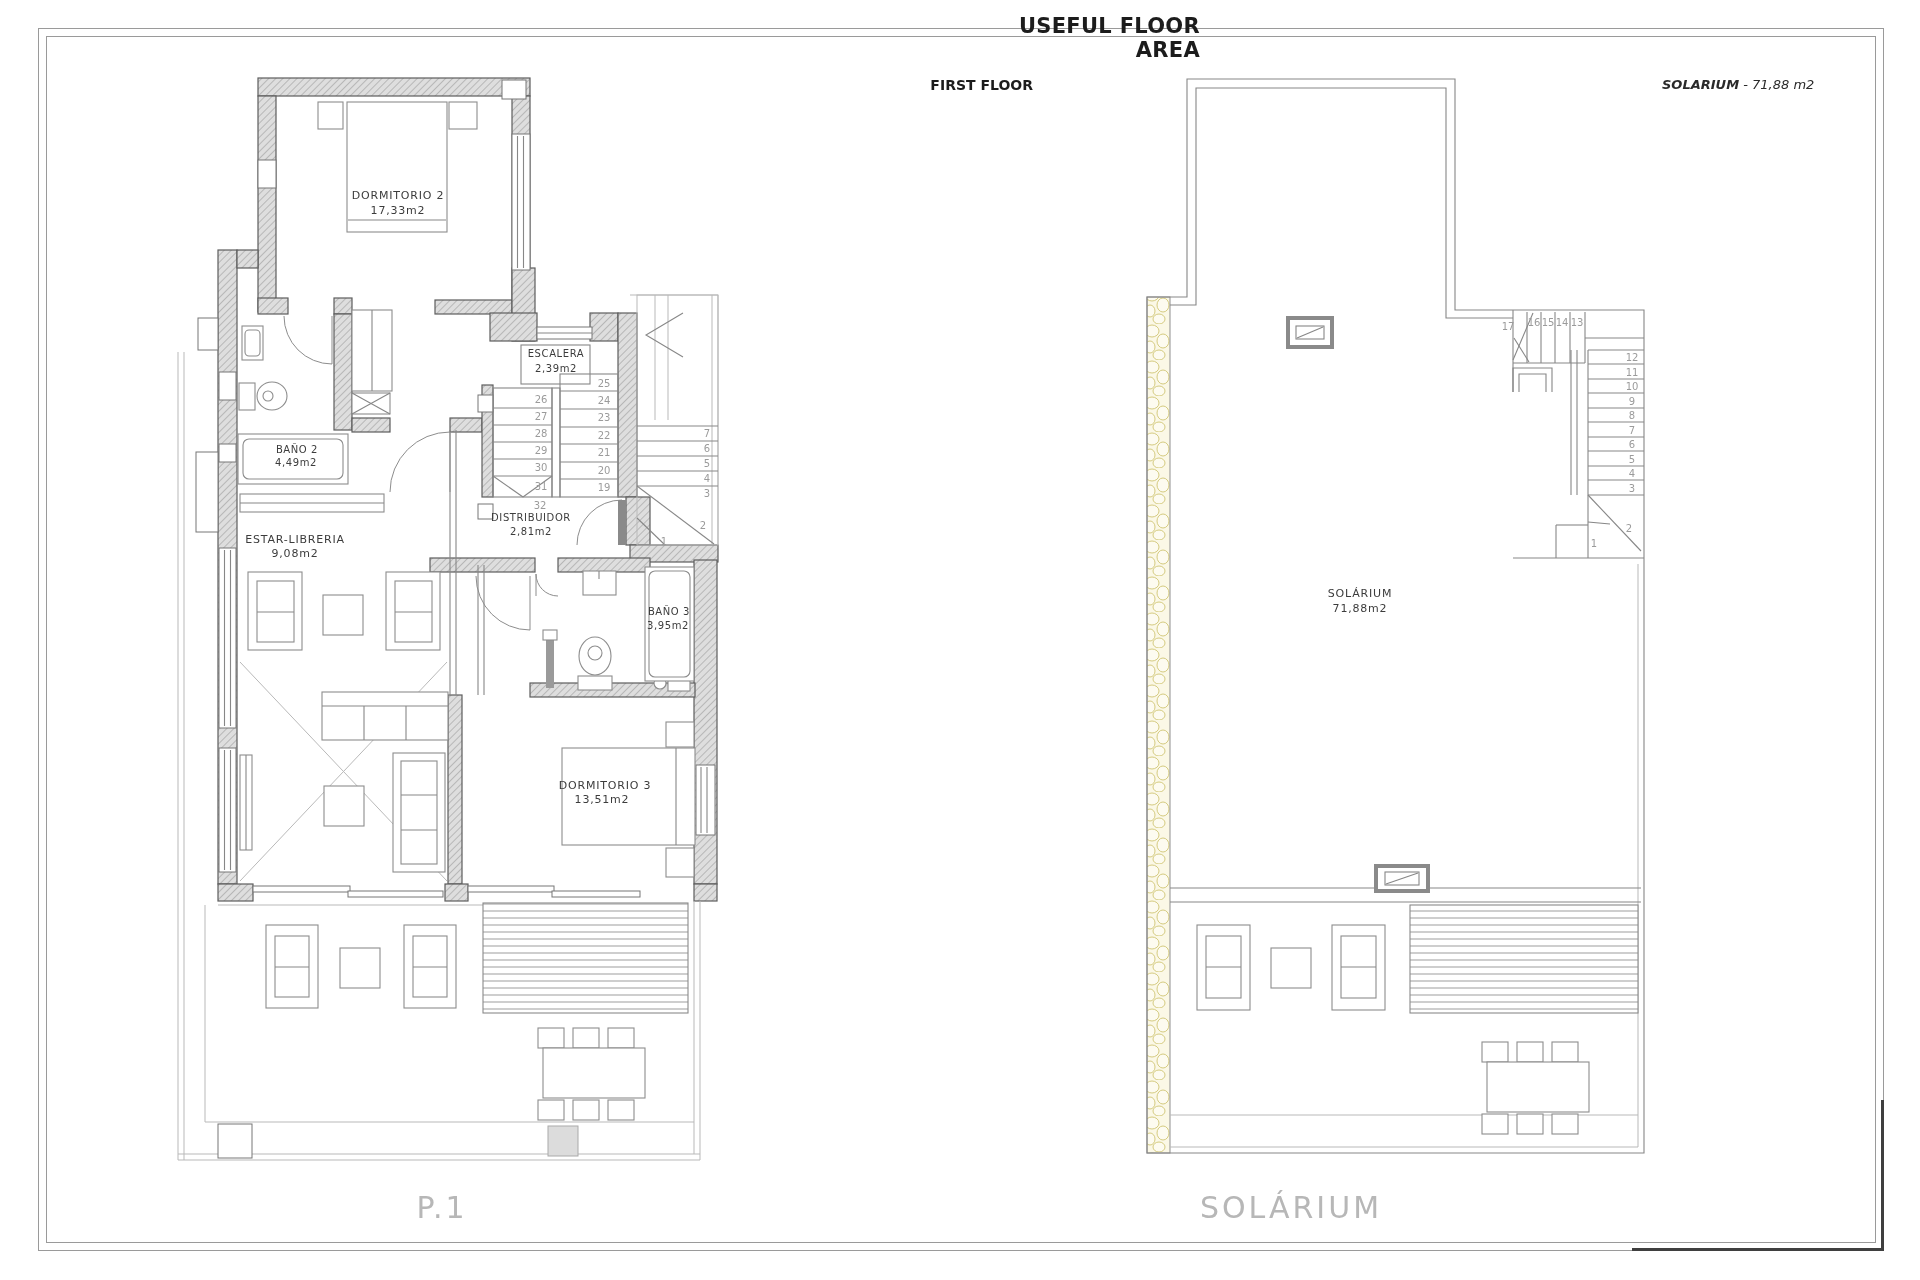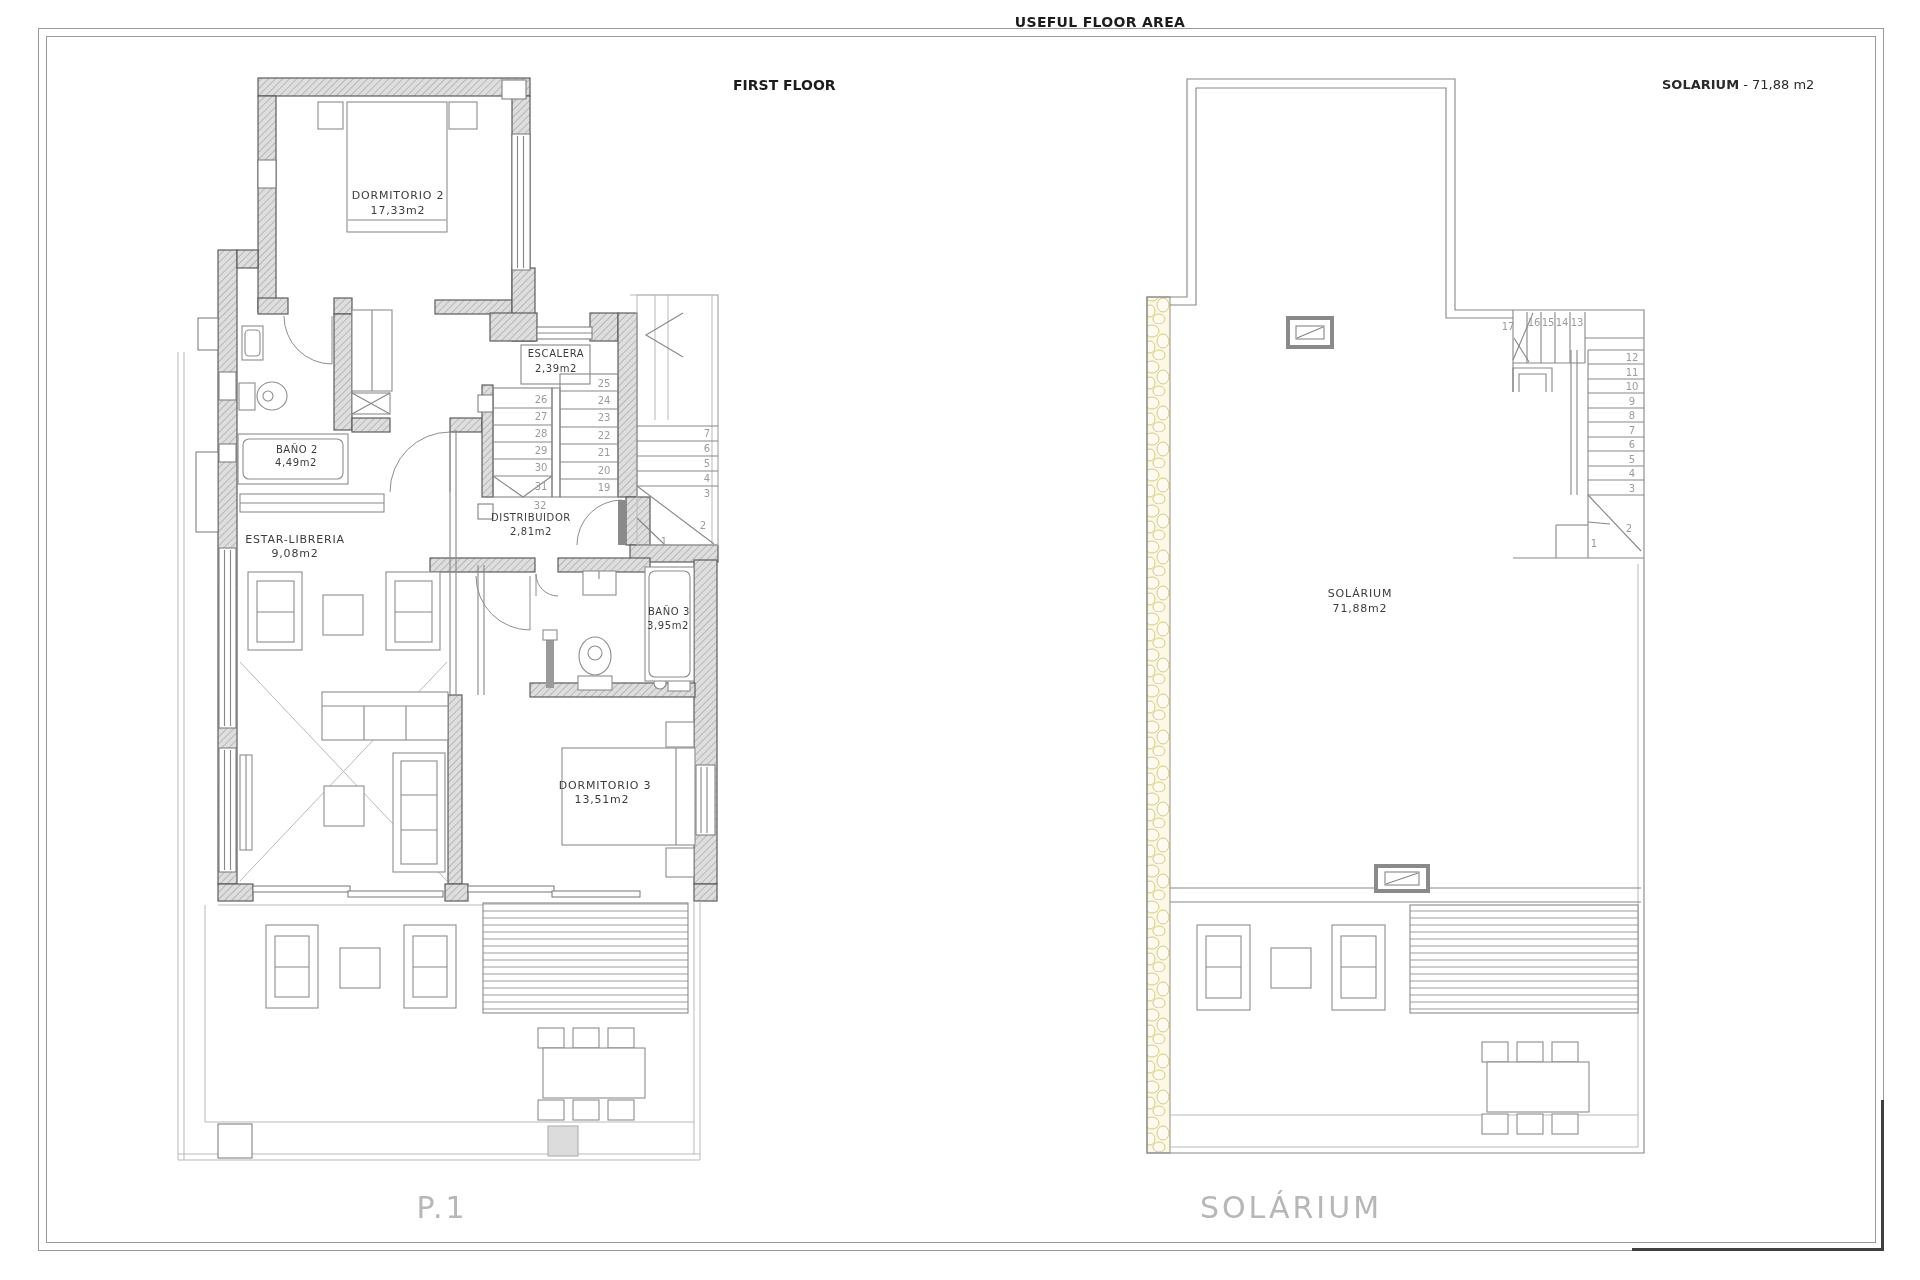--- a/index.html
+++ b/index.html
@@ -1,23 +1,23 @@
 <!DOCTYPE html>
 <html><head>
 <meta charset="utf-8">
 <style>
   html,body{margin:0;padding:0;background:#fff;}
   #sheet{position:relative;width:1920px;height:1280px;background:#fff;overflow:hidden;
          font-family:"DejaVu Sans", sans-serif;}
   .abs{position:absolute;}
-  #page-title{left:1000px;top:14px;width:200px;text-align:center;font-size:14px;font-weight:bold;
+  #page-title{left:1000px;top:14px;width:200px;text-align:right;font-size:21px;font-weight:bold;
               color:#1c1c1c;letter-spacing:.3px;}
-  #legend-title{left:733px;top:77px;width:300px;text-align:left;font-size:14px;font-weight:bold;color:#1c1c1c;}
+  #legend-title{left:733px;top:77px;width:300px;text-align:right;font-size:14px;font-weight:bold;color:#1c1c1c;}
   #legend-items{left:775px;top:94px;font-size:13px;color:#2a2a2a;line-height:16.4px;}
-  #solarium-note{left:1662px;top:77px;font-size:13px;color:#2a2a2a;}
+  #solarium-note{left:1662px;top:77px;font-size:13px;color:#2a2a2a;font-style:italic;}
   #solarium-note b{font-weight:bold;}
   svg{position:absolute;left:0;top:0;}
   .wall{fill:url(#hatch);stroke:#5d5d5d;stroke-width:1.2;}
   .win{fill:#ffffff;stroke:#767676;stroke-width:1;}
   .thin{stroke:#878787;stroke-width:1.1;fill:none;}
   .furn{stroke:#8d8d8d;stroke-width:1.1;fill:#ffffff;}
   .lt{stroke:#b9b9b9;stroke-width:1;fill:none;}
   .door{stroke:#8d8d8d;stroke-width:1;fill:none;}
   .lbl{font-family:"DejaVu Sans",sans-serif;font-size:11px;fill:#3c3c3c;text-anchor:middle;letter-spacing:.8px;}
   .lbl2{font-family:"DejaVu Sans",sans-serif;font-size:10px;fill:#3c3c3c;text-anchor:middle;letter-spacing:.6px;}

